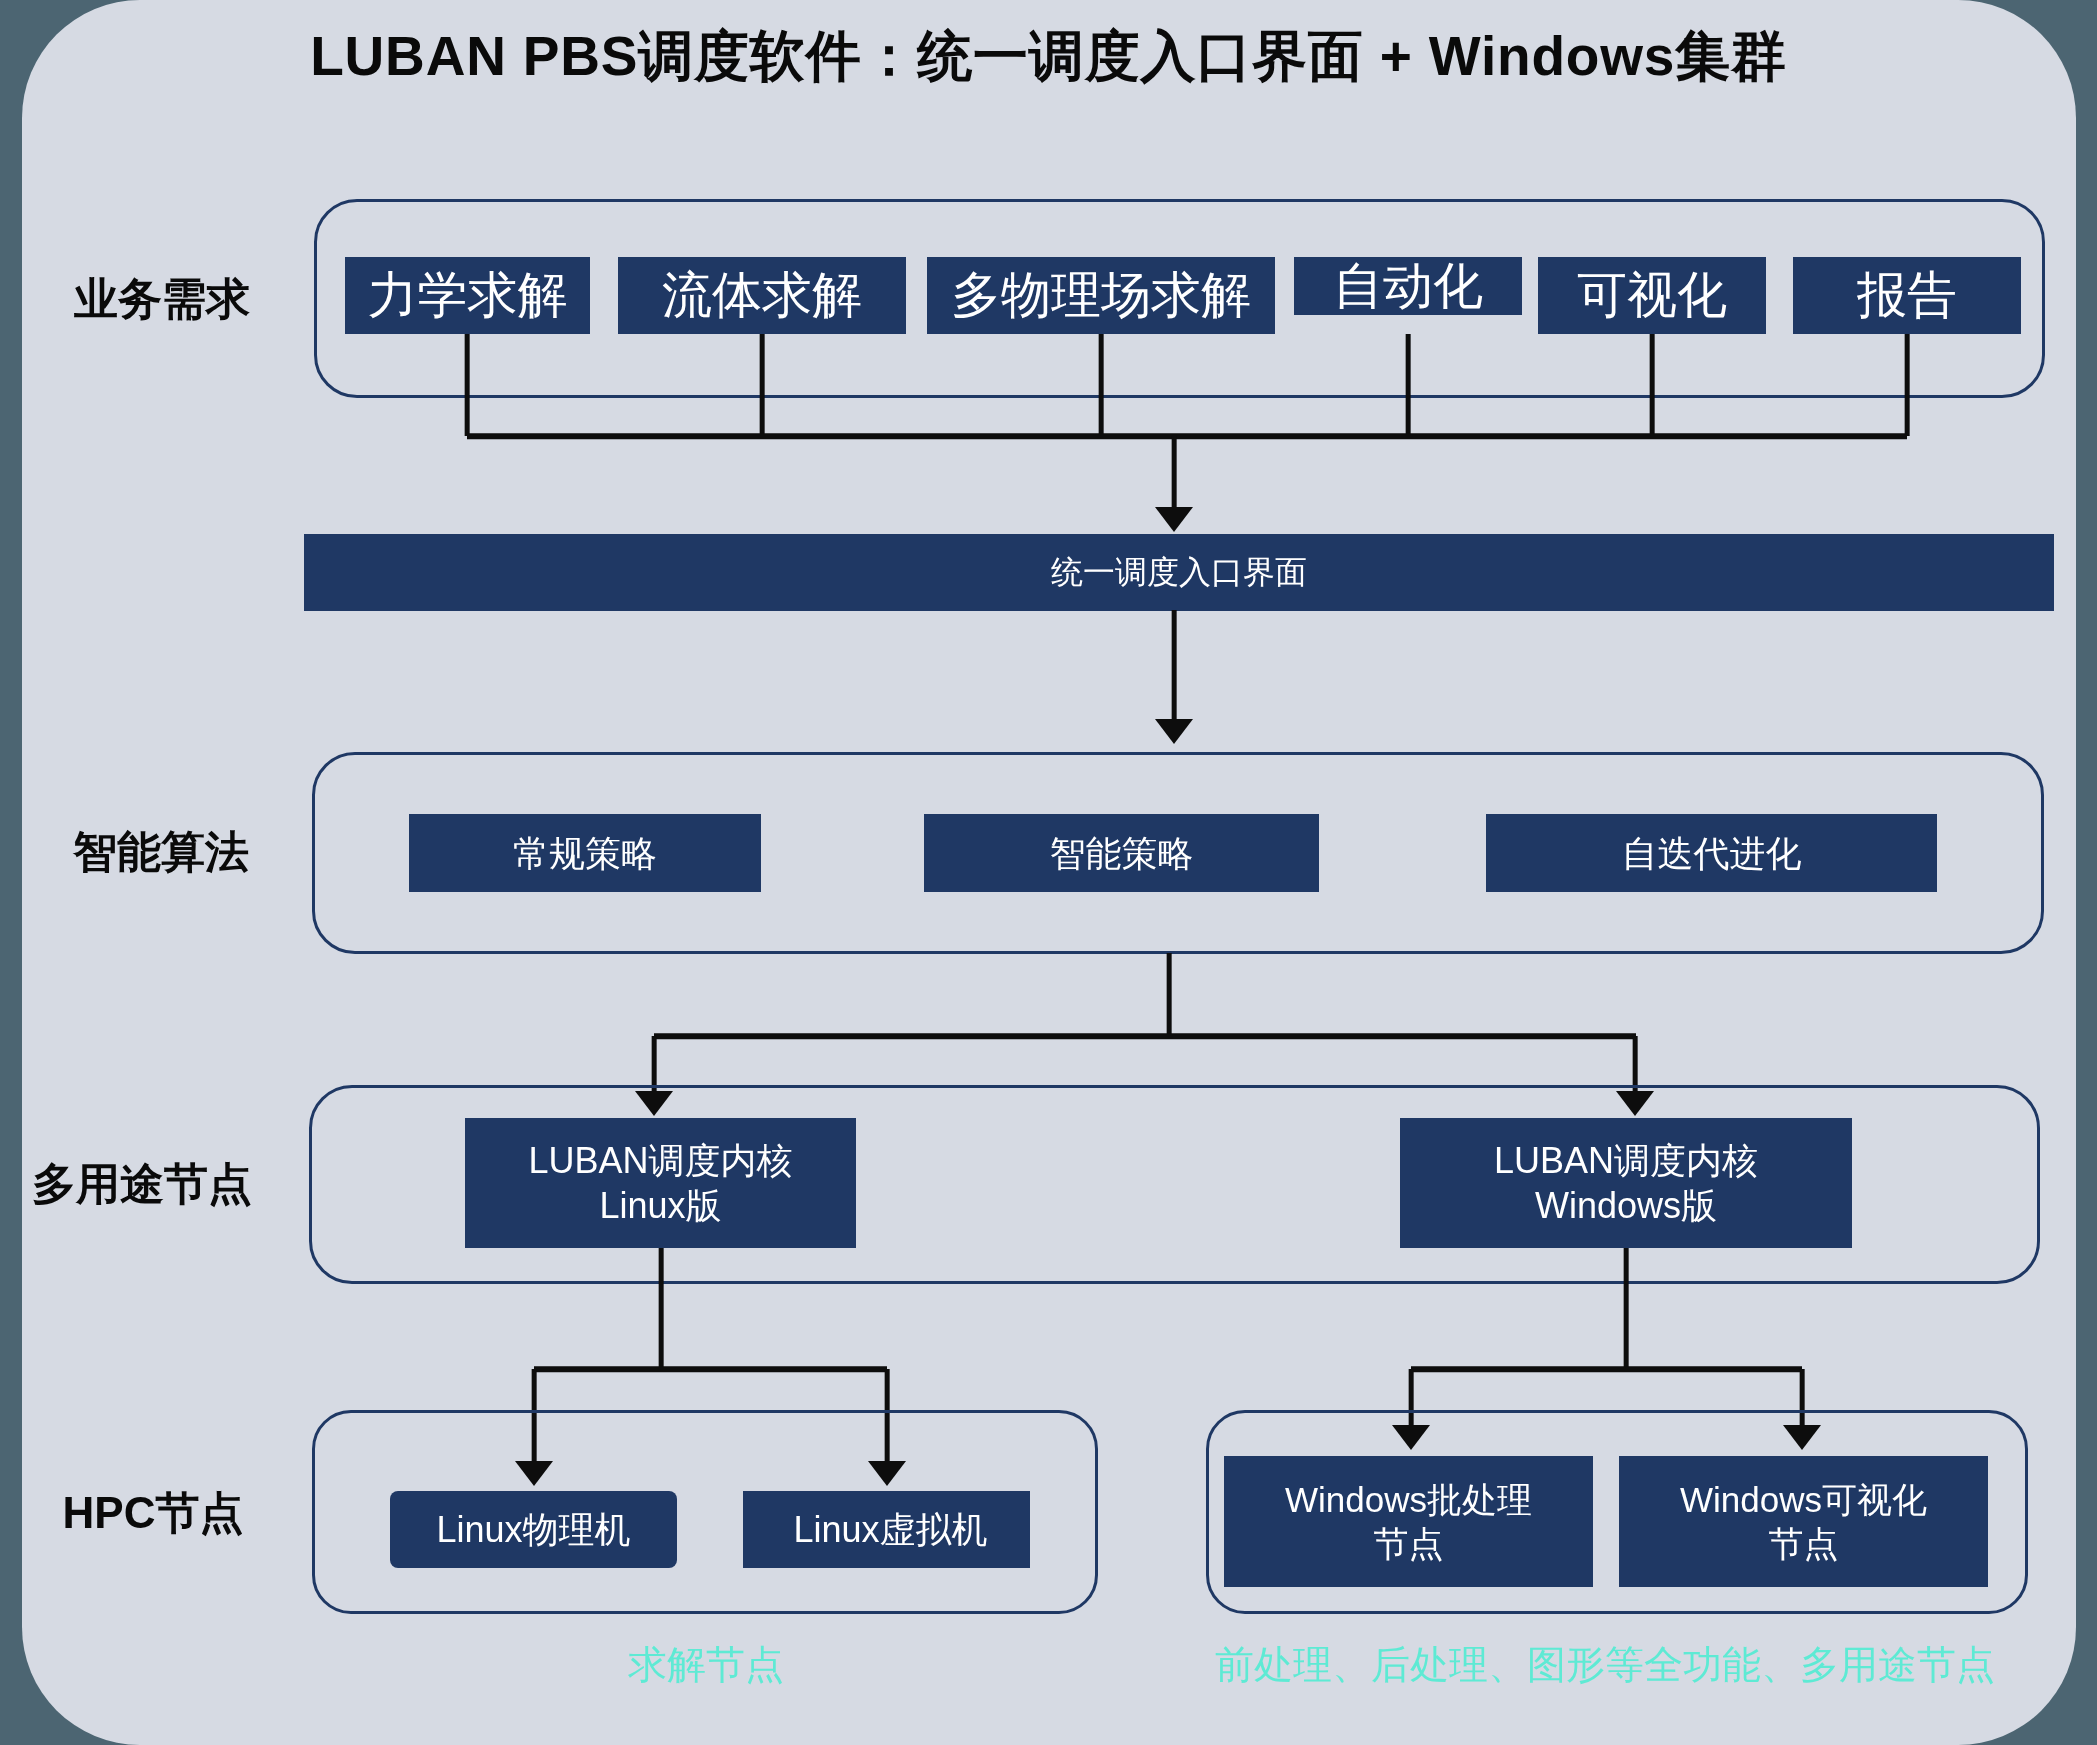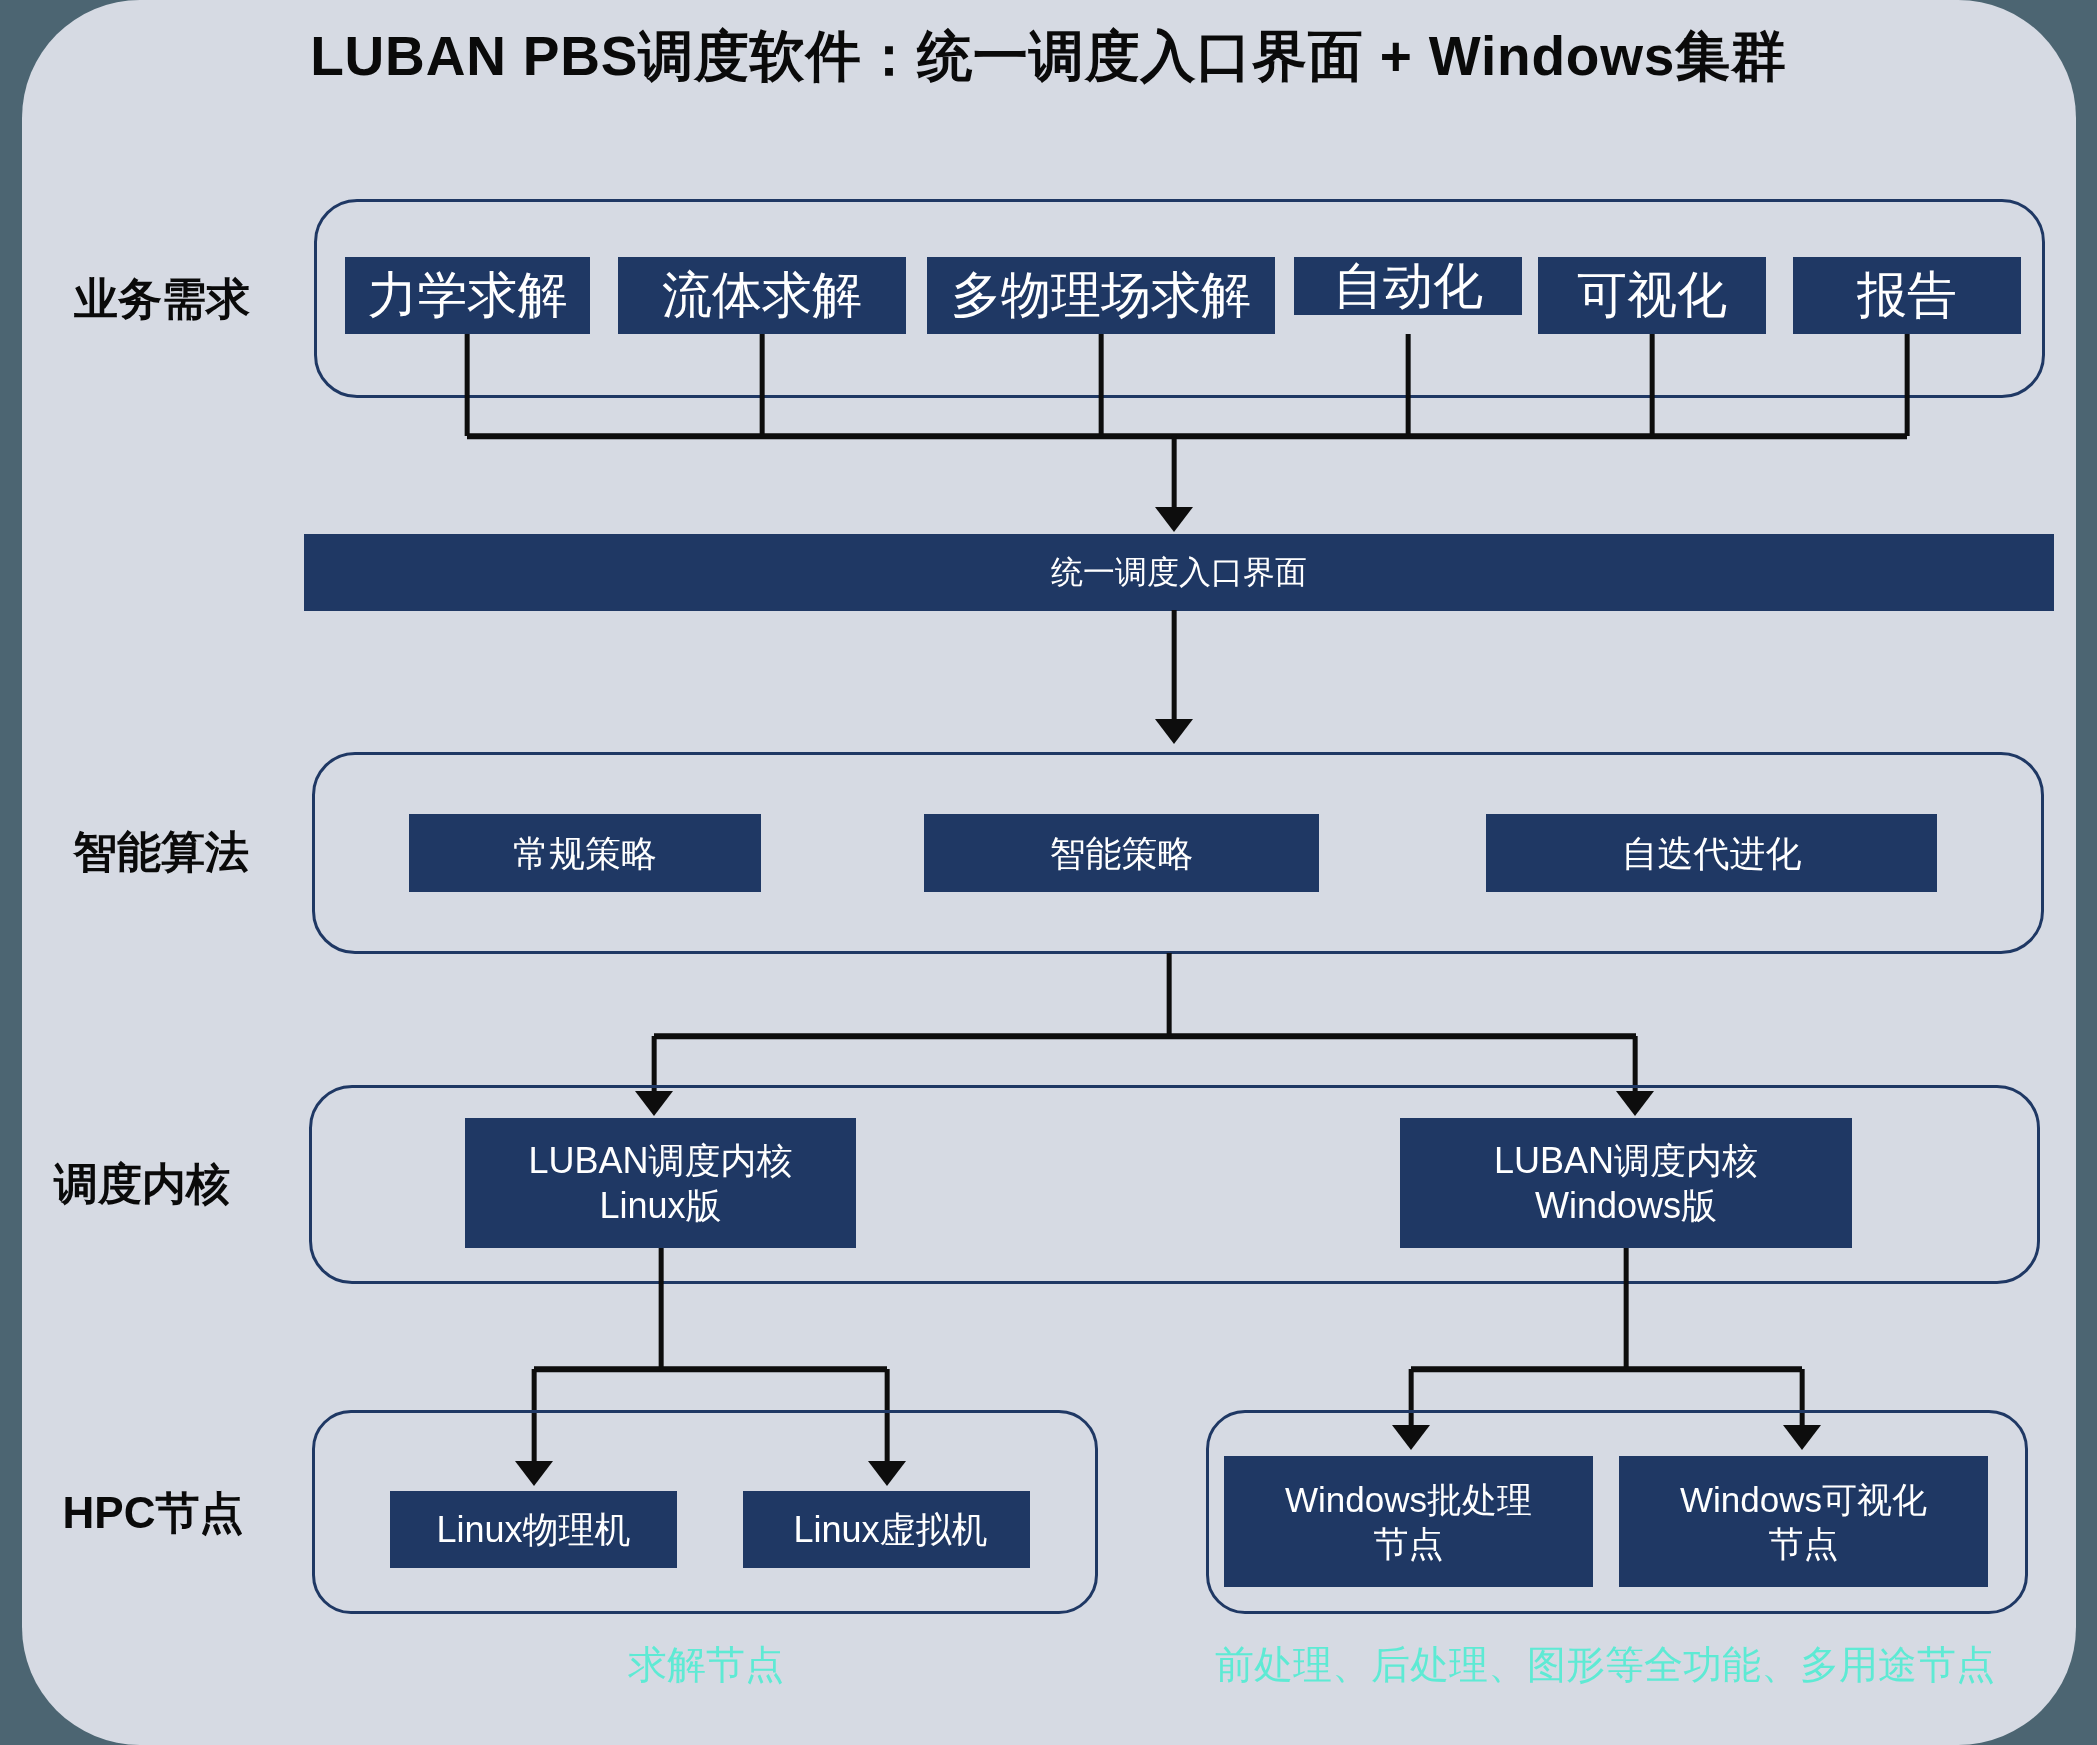--- a/index.html
+++ b/index.html
@@ -51,21 +51,21 @@
 </style>
 </head>
 <body>
 
 <div class="sheet"></div>
 
 <div class="title">LUBAN PBS调度软件：统一调度入口界面 + Windows集群</div>
 
 <div class="rowlabel" style="left:162px;top:299px;">业务需求</div>
 <div class="rowlabel" style="left:161px;top:852px;">智能算法</div>
-<div class="rowlabel" style="left:142px;top:1184px;">调度内核</div>
+<div class="rowlabel" style="left:142px;top:1184px;">多用途节点</div>
 <div class="rowlabel" style="left:153px;top:1513px;">HPC节点</div>
 
 <div class="group" style="left:314px;top:199px;width:1731px;height:199px;"></div>
 <div class="nbox" style="left:345px;top:257px;width:245px;height:77px;">力学求解</div>
 <div class="nbox" style="left:618px;top:257px;width:288px;height:77px;">流体求解</div>
 <div class="nbox" style="left:927px;top:257px;width:348px;height:77px;">多物理场求解</div>
 <div class="nbox" style="left:1294px;top:257px;width:228px;height:58px;">自动化</div>
 <div class="nbox" style="left:1538px;top:257px;width:228px;height:77px;">可视化</div>
 <div class="nbox" style="left:1793px;top:257px;width:228px;height:77px;">报告</div>
 
@@ -116,21 +116,21 @@
 <div class="vl" style="left:1626px;top:1248px;height:124px;"></div>
 <div class="hl" style="left:1411px;top:1369px;width:391px;"></div>
 <div class="vl" style="left:1411px;top:1369px;height:56px;"></div>
 <div class="arr" style="left:1411px;top:1425px;"></div>
 <div class="vl" style="left:1802px;top:1369px;height:56px;"></div>
 <div class="arr" style="left:1802px;top:1425px;"></div>
 
 <div class="group" style="left:312px;top:1410px;width:786px;height:204px;border-radius:39px;"></div>
 <div class="group" style="left:1206px;top:1410px;width:822px;height:204px;border-radius:39px;"></div>
 
-<div class="nbox small" style="left:390px;top:1491px;width:287px;height:77px;">Linux物理机</div>
+<div class="nbox small" style="left:390px;top:1491px;width:287px;height:77px;border-radius:8px;">Linux物理机</div>
 <div class="nbox small" style="left:743px;top:1491px;width:287px;height:77px;padding-left:8px;">Linux虚拟机</div>
 
 <div class="nbox" style="left:1224px;top:1456px;width:369px;height:131px;font-size:35px;justify-content:center;">
   <span>Windows批处理</span>
   <span>节点</span>
 </div>
 <div class="nbox" style="left:1619px;top:1456px;width:369px;height:131px;font-size:35px;">
   <span>Windows可视化</span>
   <span>节点</span>
 </div>

